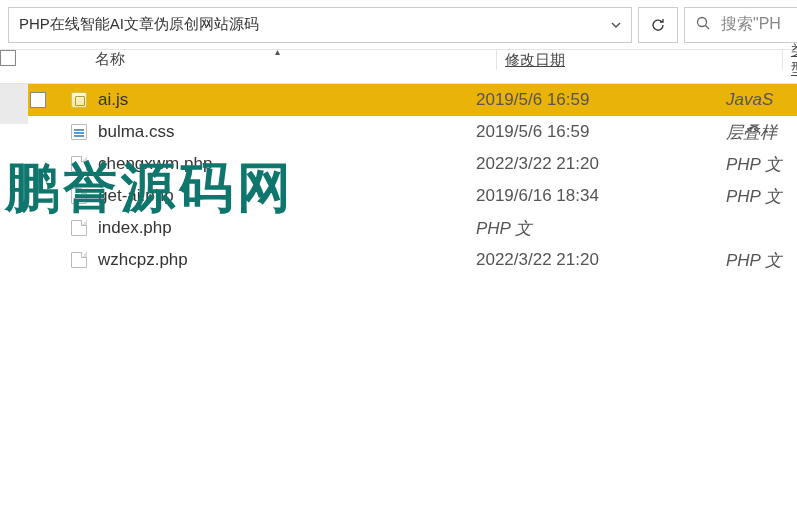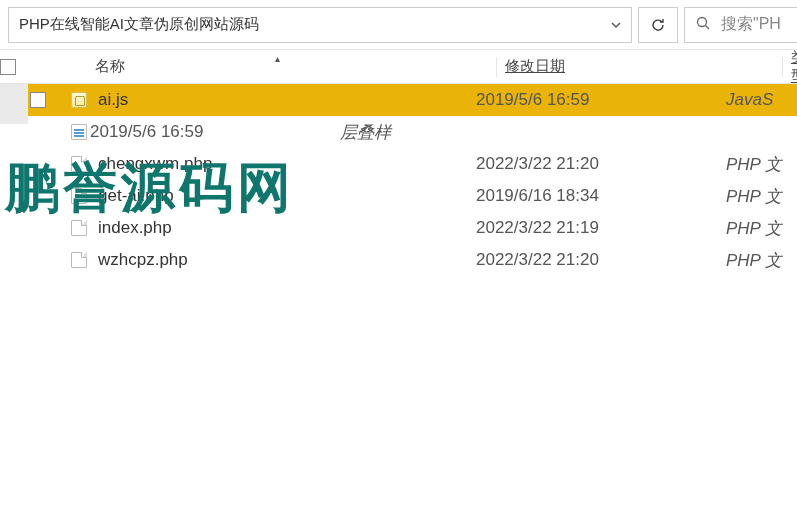--- a/index.html
+++ b/index.html
@@ -7,21 +7,21 @@
 
 .toolbar { display: flex; align-items: center; height: 50px; border-bottom: 1px solid #e5e5e5; }
 .left-stub { width: 6px; height: 100%; background: #fff; }
 .address-bar { flex: 0 0 624px; height: 36px; border: 1px solid #ccc; display: flex; align-items: center; margin-left: 2px; margin-top: 6px; margin-bottom: 6px; background: #fff; }
 .address-text { flex: 1; padding: 0 10px; font-size: 15px; color: #333; }
 .dropdown-btn { width: 30px; height: 100%; display: flex; align-items: center; justify-content: center; color: #555; }
 .refresh-btn { width: 40px; height: 36px; border: 1px solid #ccc; margin-left: 6px; margin-top: 6px; margin-bottom: 6px; display: flex; align-items: center; justify-content: center; color: #333; }
 .search-box { flex: 1; height: 36px; border: 1px solid #ccc; border-right: none; margin-left: 6px; margin-top: 6px; margin-bottom: 6px; display: flex; align-items: center; padding: 0 10px; color: #888; font-size: 16px; overflow: hidden; }
 .search-icon-wrap { margin-right: 10px; color: #666; }
 
-.header-row { display: flex; align-items: center; height: 34px; border-bottom: 1px solid #e5e5e5; font-size: 15px; color: #444; gap: 36px; }
+.header-row { display: flex; height: 34px; border-bottom: 1px solid #e5e5e5; font-size: 15px; color: #444; gap: 36px; }
 .col-check { width: 54px; display: flex; justify-content: flex-end; padding-right: 8px; }
 .checkbox { width: 16px; height: 16px; border: 1px solid #888; background: #fff; display: inline-block; }
 .col-name { flex: 0 0 400px; padding-left: 35px; position: relative; }
 .sort-arrow { position: absolute; left: 215px; top: -4px; font-size: 10px; color: #555; }
 .col-date { flex: 0 0 250px; text-decoration: underline; }
 .col-type { flex: 1; text-decoration: underline; }
 .col-sep { border-left: 1px solid #e5e5e5; height: 20px; padding-left: 8px; display: flex; align-items: center; }
 
 .left-gutter { position: absolute; left: 0; top: 84px; width: 28px; height: 40px; background: #eaeaea; }
 
@@ -102,20 +102,21 @@
       </div>
       <div class="file-name">ai.js</div>
       <div class="file-date">2019/5/6 16:59</div>
       <div class="file-type">JavaS</div>
     </div>
     <div class="file-row">
       <div class="file-check"></div>
       <div class="file-icon">
         <div class="icon-css"></div>
       </div>
+      <div class="file-name">bulma.css</div>
       <div class="file-date">2019/5/6 16:59</div>
       <div class="file-type">层叠样</div>
     </div>
     <div class="file-row">
       <div class="file-check"></div>
       <div class="file-icon">
         <div class="icon-generic"></div>
       </div>
       <div class="file-name">chengxwm.php</div>
       <div class="file-date">2022/3/22 21:20</div>
@@ -129,21 +130,20 @@
       <div class="file-name">get-ai.php</div>
       <div class="file-date">2019/6/16 18:34</div>
       <div class="file-type">PHP 文</div>
     </div>
     <div class="file-row">
       <div class="file-check"></div>
       <div class="file-icon">
         <div class="icon-generic"></div>
       </div>
       <div class="file-name">index.php</div>
-      <div class="file-date">2022/3/22 21:19</div>
       <div class="file-type">PHP 文</div>
     </div>
     <div class="file-row">
       <div class="file-check"></div>
       <div class="file-icon">
         <div class="icon-generic"></div>
       </div>
       <div class="file-name">wzhcpz.php</div>
       <div class="file-date">2022/3/22 21:20</div>
       <div class="file-type">PHP 文</div>

